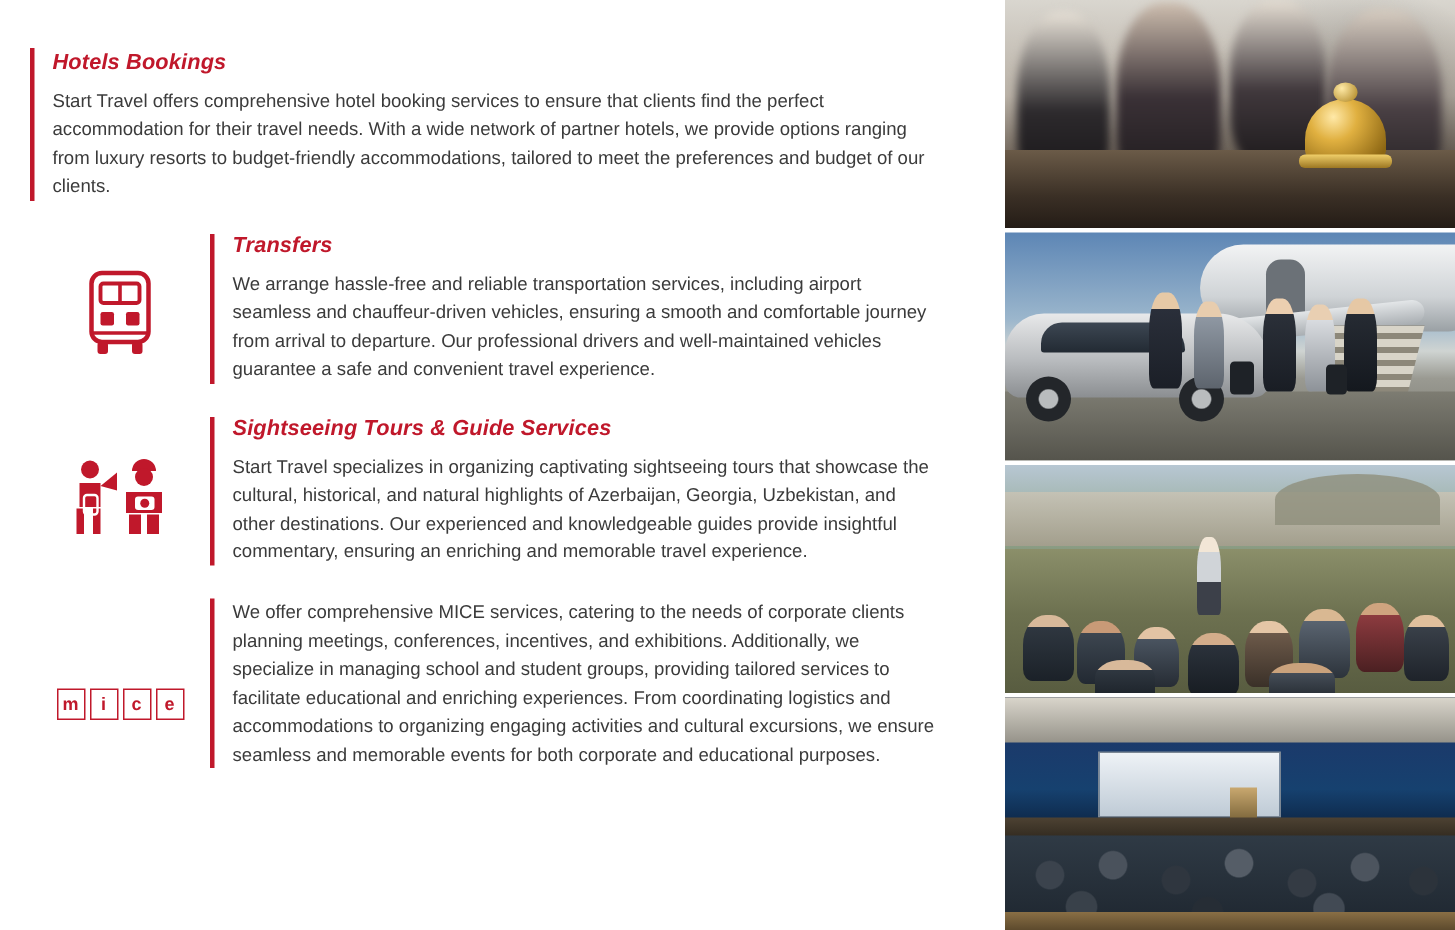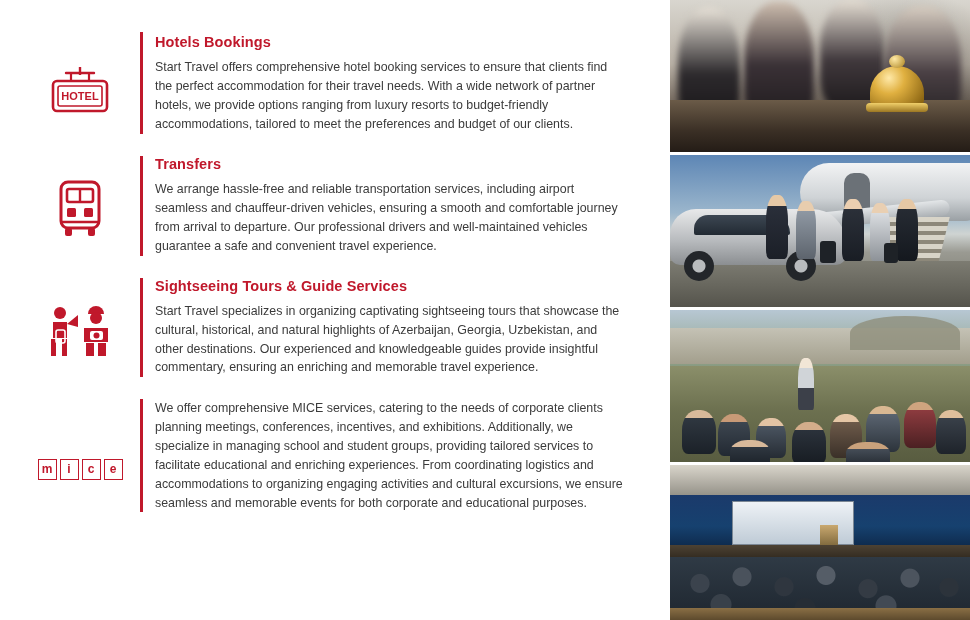--- a/index.html
+++ b/index.html
@@ -49,20 +49,21 @@
     border-left: 3px solid #c0182b;
     padding: 0 25px 0 12px;
   }
   .svc-title {
     color: #c0182b;
     font-size: 14.5px;
     font-weight: bold;
     letter-spacing: 0.1px;
     margin: 0 0 7px 0;
     line-height: 1.2;
+    font-style: italic;
   }
   .svc-body {
     font-size: 12.4px;
     line-height: 1.52;
     color: #3b3b3b;
     margin: 0;
     text-align: left;
   }
   
   .block-hotels .text-cell { padding-top: 2px; }
@@ -286,30 +287,20 @@
   }
 </style>
 </head>
 <body>
 
 <div class="page">
 
   <div class="content-col">
 
     <div class="service-block block-hotels">
-      <div class="icon-cell">
-        <svg class="icon-svg" width="72" height="58" viewBox="0 0 72 58">
-          <path d="M36 3 V11" stroke="#c0182b" stroke-width="2.4" fill="none"></path>
-          <path d="M22 9 H50" stroke="#c0182b" stroke-width="2.4" fill="none" stroke-linecap="round"></path>
-          <path d="M27 10 L27 18 M45 10 L45 18" stroke="#c0182b" stroke-width="2.2" fill="none"></path>
-          <rect x="9" y="17" width="54" height="30" rx="4" fill="none" stroke="#c0182b" stroke-width="2.6"></rect>
-          <rect x="14" y="22" width="44" height="20" rx="2" fill="none" stroke="#c0182b" stroke-width="1.6"></rect>
-          <text x="36" y="36" text-anchor="middle" font-family="Liberation Sans, sans-serif" font-size="11" font-weight="bold" fill="#c0182b">HOTEL</text>
-        </svg>
-      </div>
       <div class="text-cell">
         <h3 class="svc-title">Hotels Bookings</h3>
         <p class="svc-body">Start Travel offers comprehensive hotel booking services to ensure that clients find the perfect accommodation for their travel needs. With a wide network of partner hotels, we provide options ranging from luxury resorts to budget-friendly accommodations, tailored to meet the preferences and budget of our clients.</p>
       </div>
     </div>
 
     <div class="service-block block-transfers">
       <div class="icon-cell">
         <svg class="icon-svg" width="58" height="62" viewBox="0 0 58 62">
           <rect x="10" y="4" width="38" height="46" rx="7" fill="none" stroke="#c0182b" stroke-width="3"></rect>

